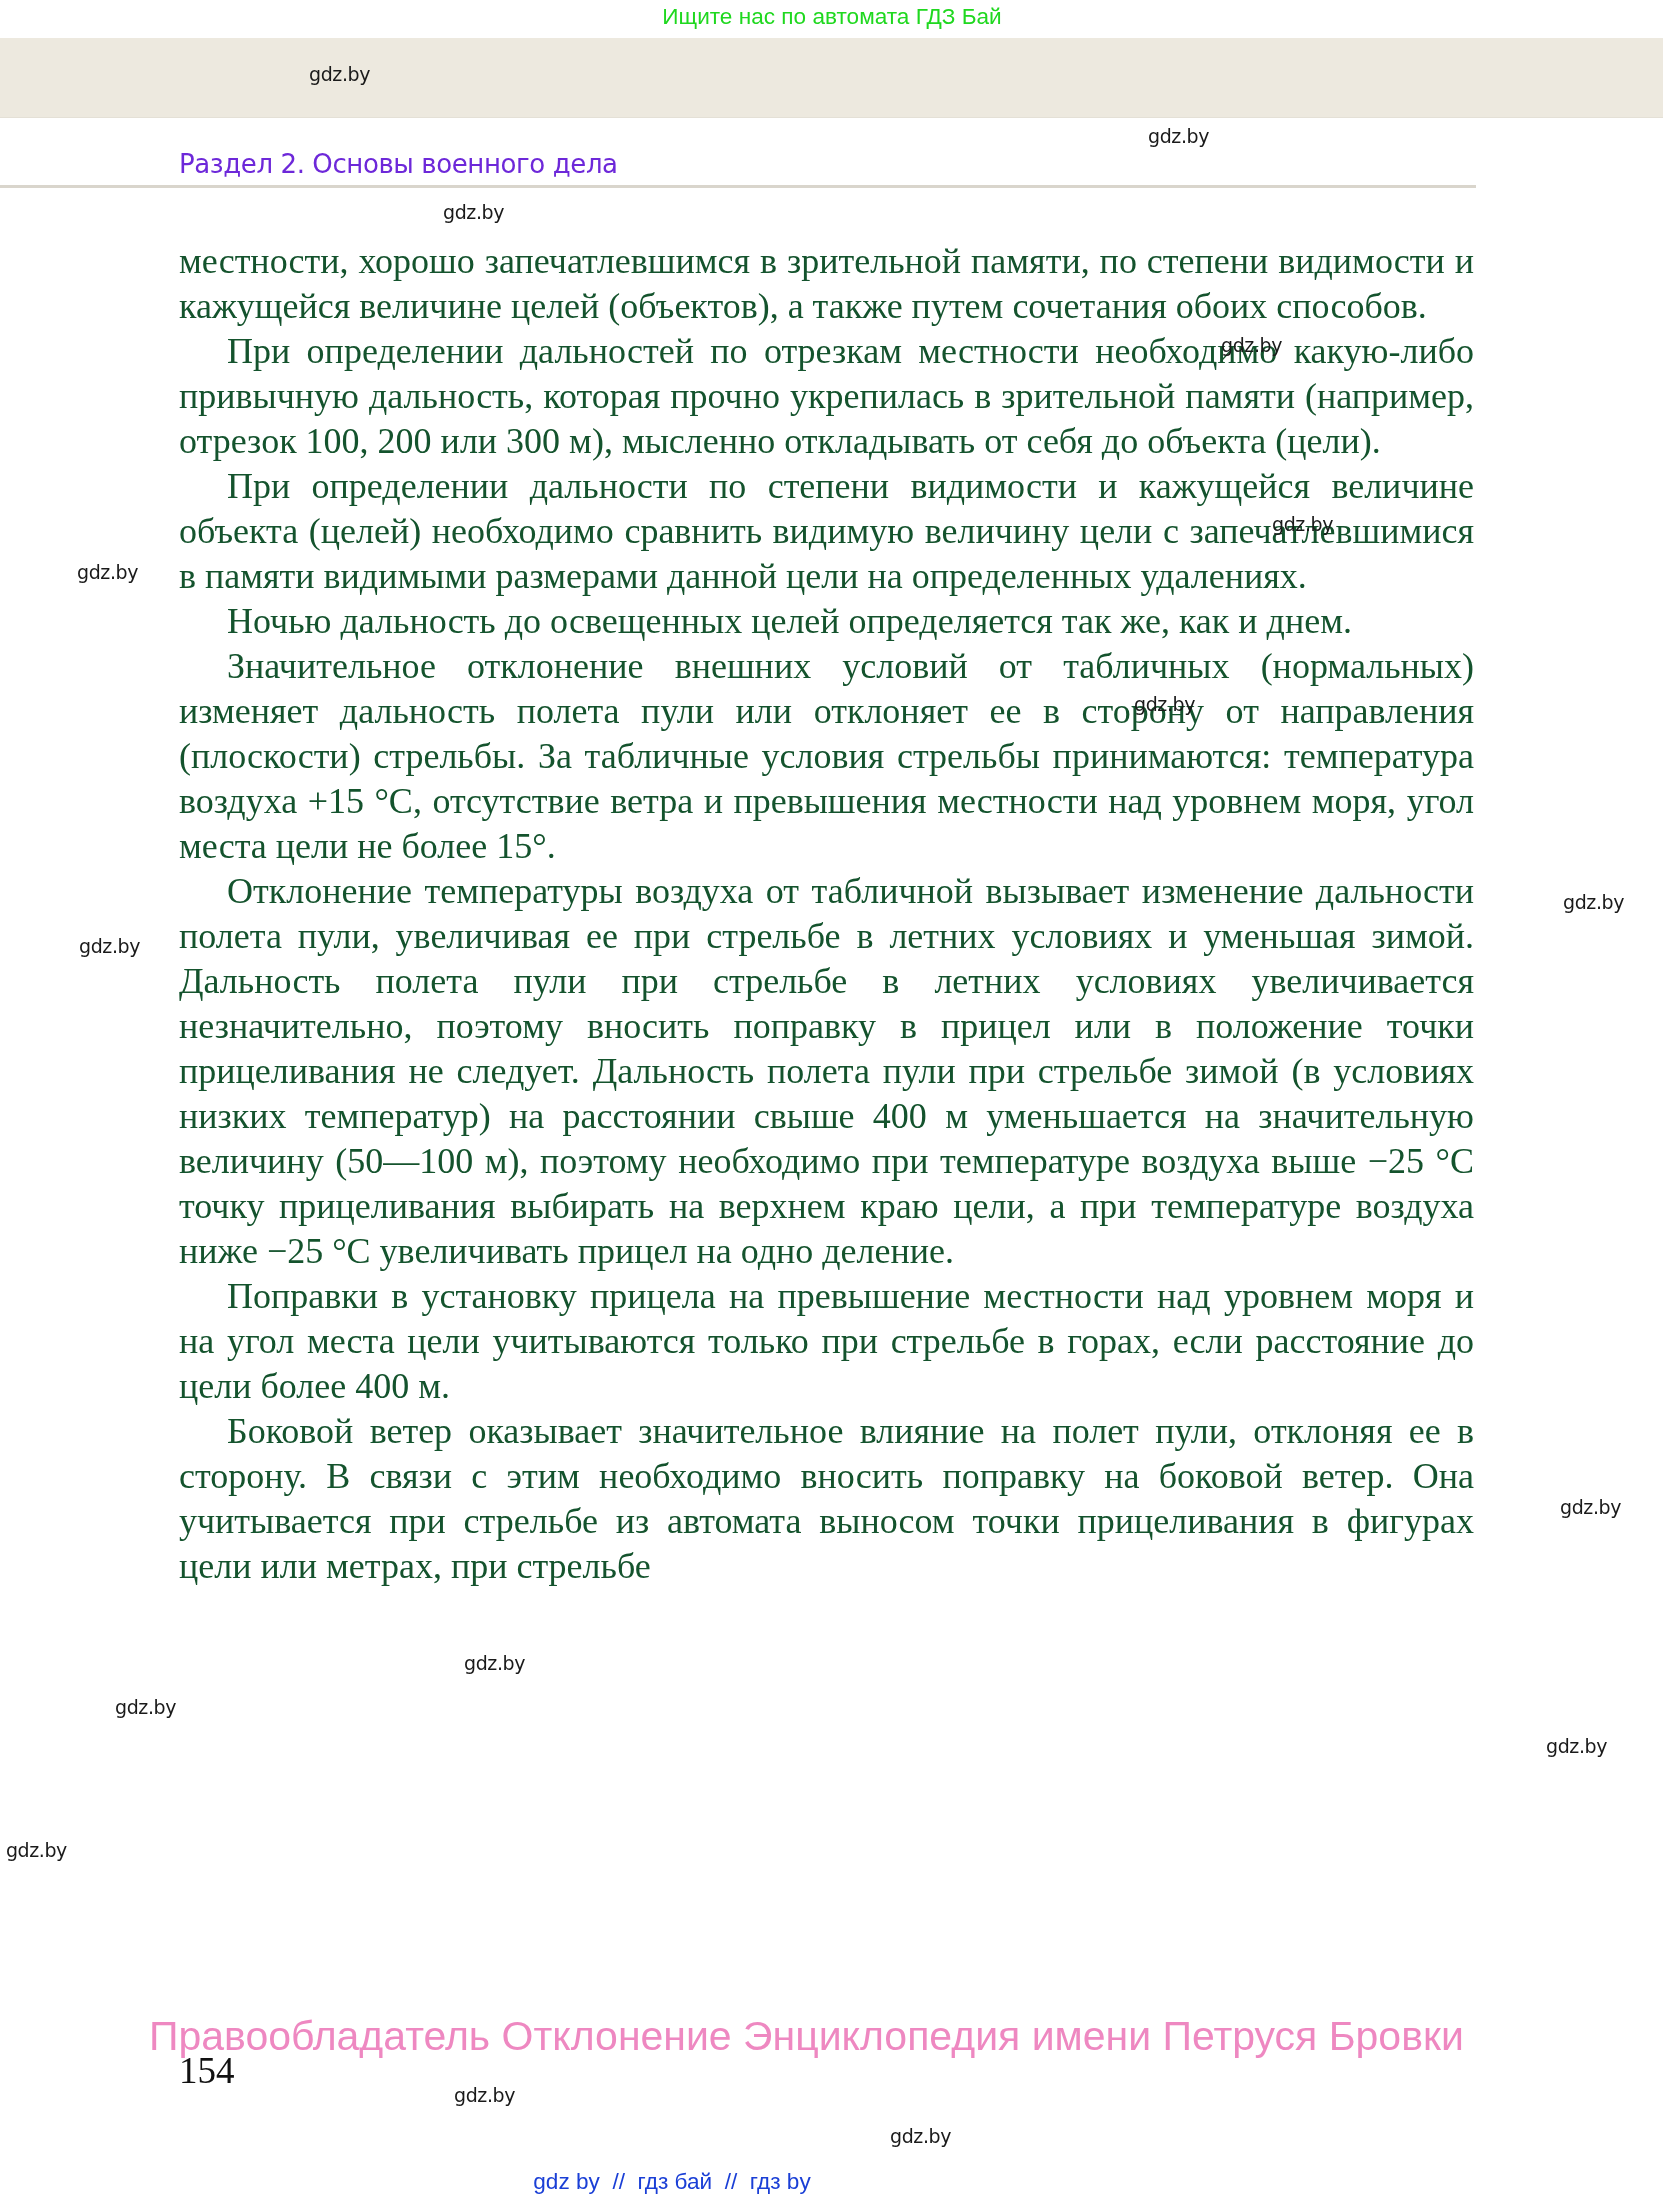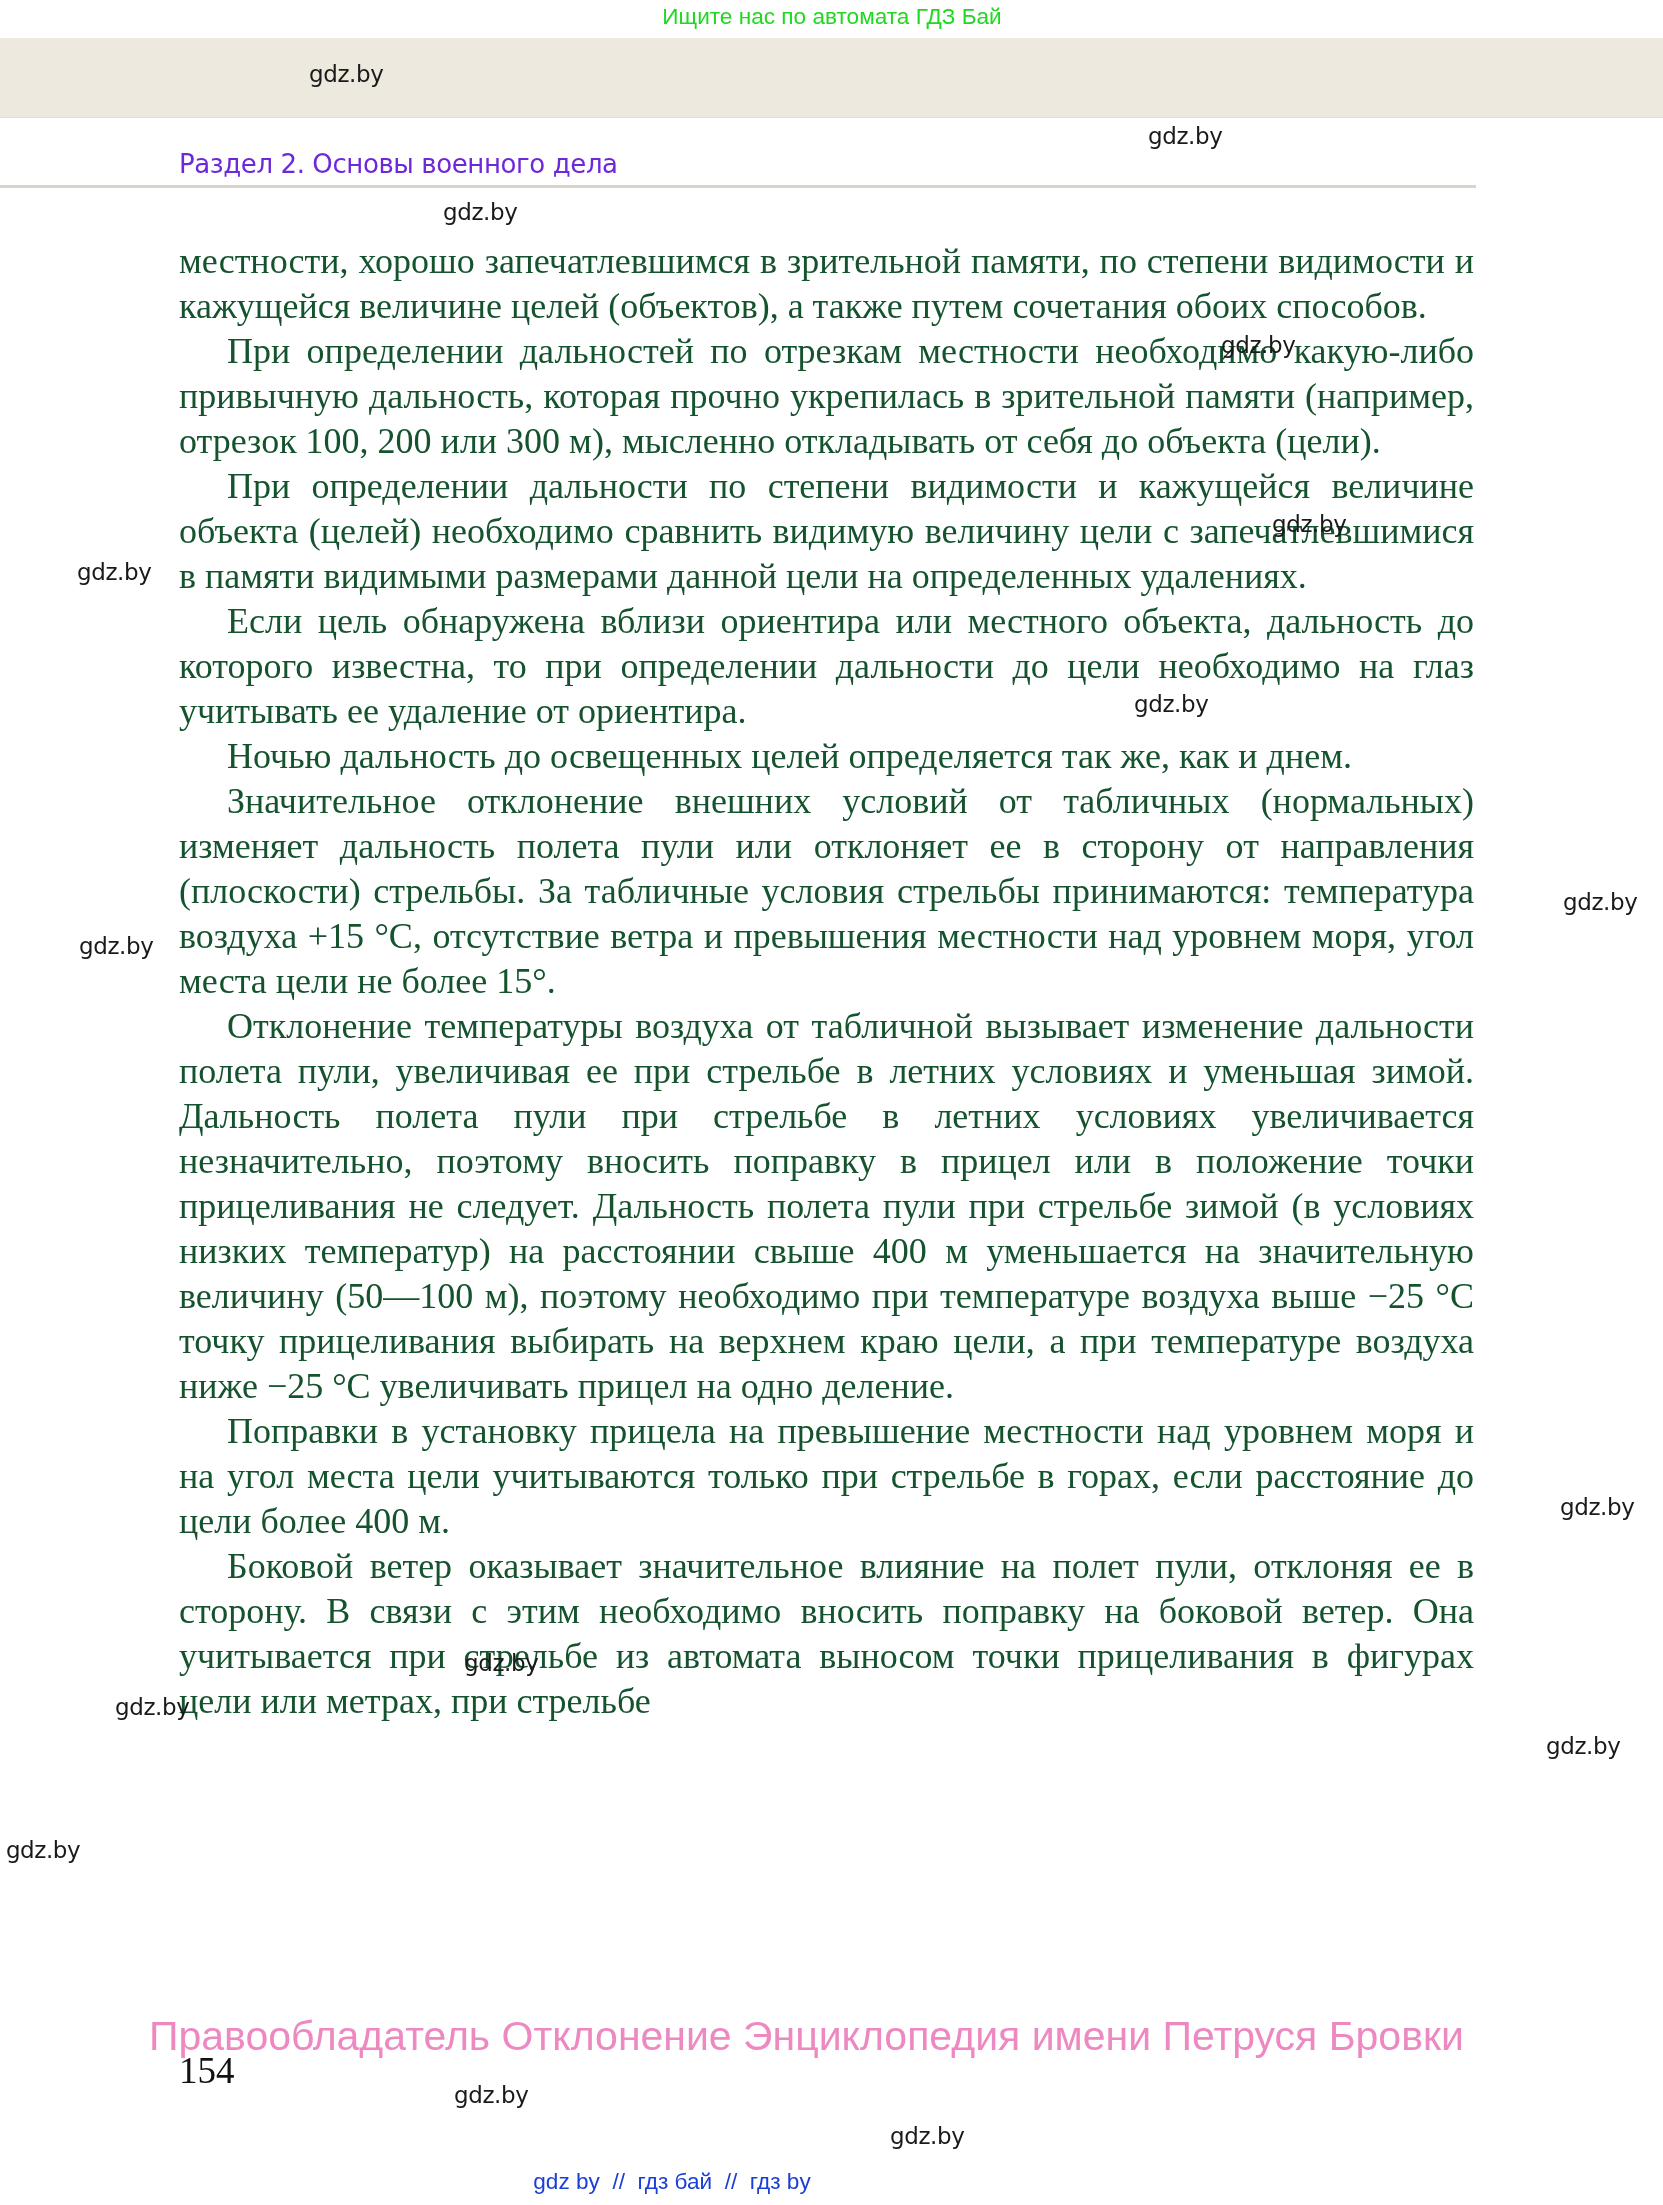--- a/index.html
+++ b/index.html
@@ -44,39 +44,38 @@
     font-family: Liberation Serif, serif; font-size: 37px; color: #111;
     line-height: 50px;
   }
   .footer-links {
     position: absolute; left: 0; top: 2167px; width: 1344px; text-align: center;
     font-family: "Liberation Sans", sans-serif; font-size: 22.6px; color: #1a3fd6;
     line-height: 30px; white-space: pre;
   }
   .wm {
     position: absolute;
-    font-family: "DejaVu Sans", sans-serif; font-size: 23px; color: #1a1a1a;
+    font-family: "DejaVu Sans", sans-serif; font-size: 19px; color: #1a1a1a;
     line-height: 28.5px; white-space: nowrap; letter-spacing: -0.4px;
   }
 </style>
 </head>
 <body>
 
 <div class="top-banner">Ищите нас по автомата ГДЗ Бай</div>
 
 <div class="band"></div>
 
 <div class="running-head">Раздел 2. Основы военного дела</div>
 <div class="head-rule"></div>
 
 <div class="body-text">
   <p class="noindent">местности, хорошо запечатлевшимся в зрительной памяти, по степени видимости и кажущейся величине целей (объектов), а также путем сочетания обоих способов.</p>
   <p class="indent">При определении дальностей по отрезкам местности необходимо какую-либо привычную дальность, которая прочно укрепилась в зрительной памяти (например, отрезок 100, 200 или 300 м), мысленно откладывать от себя до объекта (цели).</p>
   <p class="indent">При определении дальности по степени видимости и кажущейся величине объекта (целей) необходимо сравнить видимую величину цели с запечатлевшимися в памяти видимыми размерами данной цели на определенных удалениях.</p>
-  <p class="indent">Если цель обнаружена вблизи ориентира или местного объекта, дальность до которого известна, то при определении дальности до цели необходимо на глаз учитывать ее удаление от ориентира.</p>
   <p class="indent">Ночью дальность до освещенных целей определяется так же, как и днем.</p>
   <p class="indent">Значительное отклонение внешних условий от табличных (нормальных) изменяет дальность полета пули или отклоняет ее в сторону от направления (плоскости) стрельбы. За табличные условия стрельбы принимаются: температура воздуха +15 °С, отсутствие ветра и превышения местности над уровнем моря, угол места цели не более 15°.</p>
   <p class="indent">Отклонение температуры воздуха от табличной вызывает изменение дальности полета пули, увеличивая ее при стрельбе в летних условиях и уменьшая зимой. Дальность полета пули при стрельбе в летних условиях увеличивается незначительно, поэтому вносить поправку в прицел или в положение точки прицеливания не следует. Дальность полета пули при стрельбе зимой (в условиях низких температур) на расстоянии свыше 400 м уменьшается на значительную величину (50—100 м), поэтому необходимо при температуре воздуха выше −25 °С точку прицеливания выбирать на верхнем краю цели, а при температуре воздуха ниже −25 °С увеличивать прицел на одно деление.</p>
   <p class="indent">Поправки в установку прицела на превышение местности над уровнем моря и на угол места цели учитываются только при стрельбе в горах, если расстояние до цели более 400 м.</p>
   <p class="indent">Боковой ветер оказывает значительное влияние на полет пули, отклоняя ее в сторону. В связи с этим необходимо вносить поправку на боковой ветер. Она учитывается при стрельбе из автомата выносом точки прицеливания в фигурах цели или метрах, при стрельбе</p>
 </div>
 
 <div class="copyright">Правообладатель Отклонение Энциклопедия имени Петруся Бровки</div>
 <div class="page-number">154</div>
 

